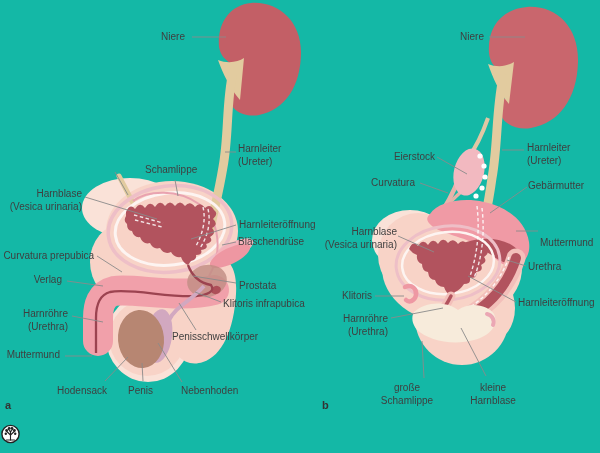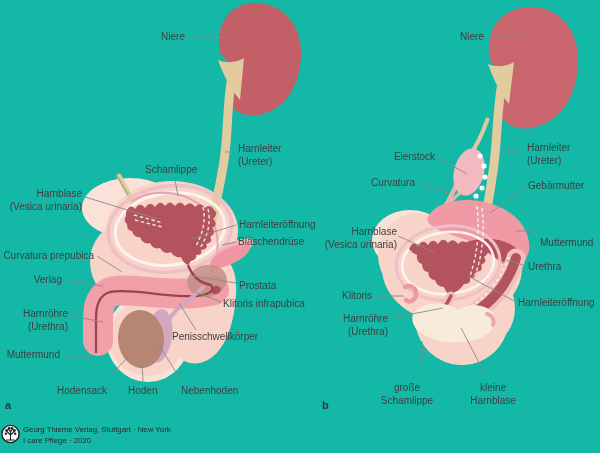--- a/index.html
+++ b/index.html
@@ -186,21 +186,21 @@
 <div class="lbl" style="left:238px;top:236px">Bläschendrüse</div>
 <div class="lbl r" style="right:506px;top:250px">Curvatura prepubica</div>
 <div class="lbl r" style="right:538px;top:274px">Verlag</div>
 <div class="lbl" style="left:239px;top:280px">Prostata</div>
 <div class="lbl" style="left:223px;top:298px">Klitoris infrapubica</div>
 <div class="lbl r" style="right:532px;top:308px">Harnröhre
 (Urethra)</div>
 <div class="lbl" style="left:172px;top:331px">Penisschwellkörper</div>
 <div class="lbl r" style="right:540px;top:349px">Muttermund</div>
 <div class="lbl" style="left:57px;top:385px">Hodensack</div>
-<div class="lbl" style="left:128px;top:385px">Hoden</div>
+<div class="lbl" style="left:128px;top:385px">Penis</div>
 <div class="lbl" style="left:181px;top:385px">Nebenhoden</div>
 <div class="letter" style="left:5px;top:399px">a</div>
 
 <div class="lbl r" style="right:116px;top:31px">Niere</div>
 <div class="lbl" style="left:527px;top:142px">Harnleiter
 (Ureter)</div>
 <div class="lbl r" style="right:165px;top:151px">Eierstock</div>
 <div class="lbl r" style="right:185px;top:177px">Curvatura</div>
 <div class="lbl" style="left:528px;top:180px">Gebärmutter</div>
 <div class="lbl r" style="right:203px;top:226px">Harnblase
@@ -210,18 +210,14 @@
 <div class="lbl" style="left:518px;top:297px">Harnleiteröffnung</div>
 <div class="lbl r" style="right:228px;top:290px">Klitoris</div>
 <div class="lbl r" style="right:212px;top:313px">Harnröhre
 (Urethra)</div>
 <div class="lbl c" style="left:364px;top:382px;width:86px">große
 Schamlippe</div>
 <div class="lbl c" style="left:450px;top:382px;width:86px">kleine
 Harnblase</div>
 <div class="letter" style="left:322px;top:399px">b</div>
 
-<div class="footer-text">
-  <div>Georg Thieme Verlag, Stuttgart · New York</div>
-  <div>I care Pflege · 2020</div>
+
 </div>
 
-</div>
-
 </body></html>

